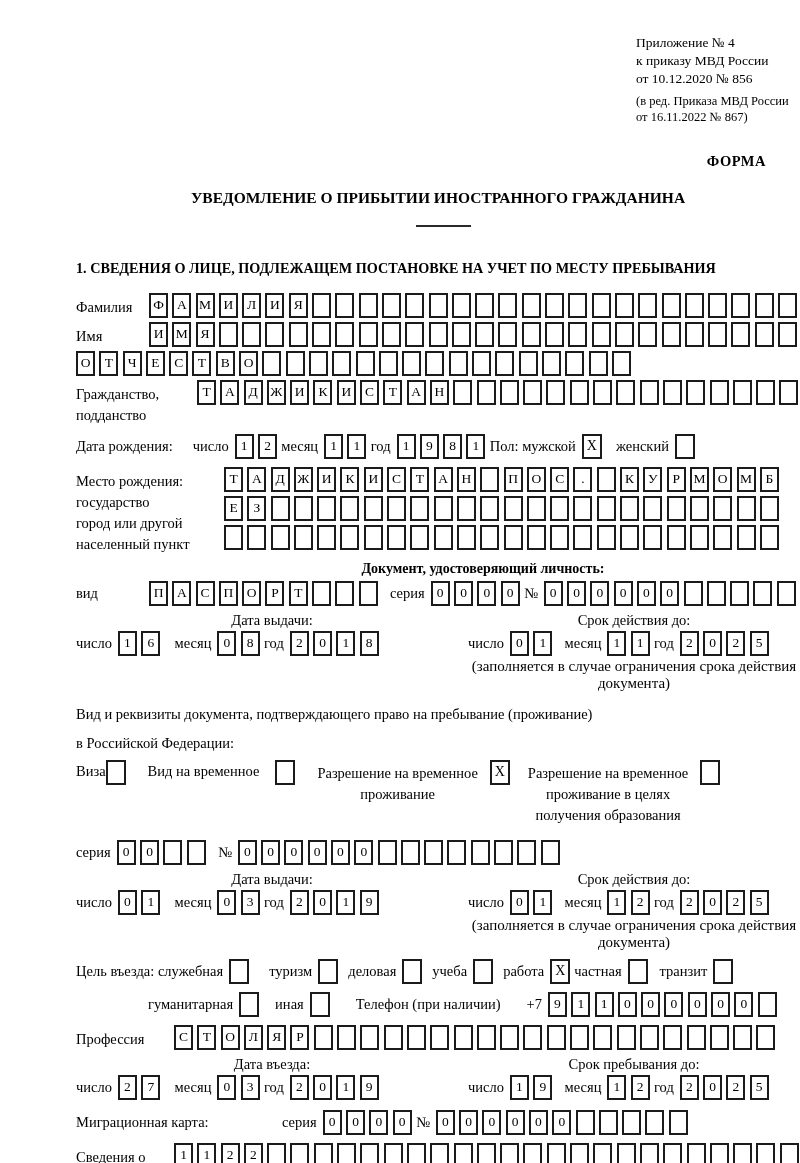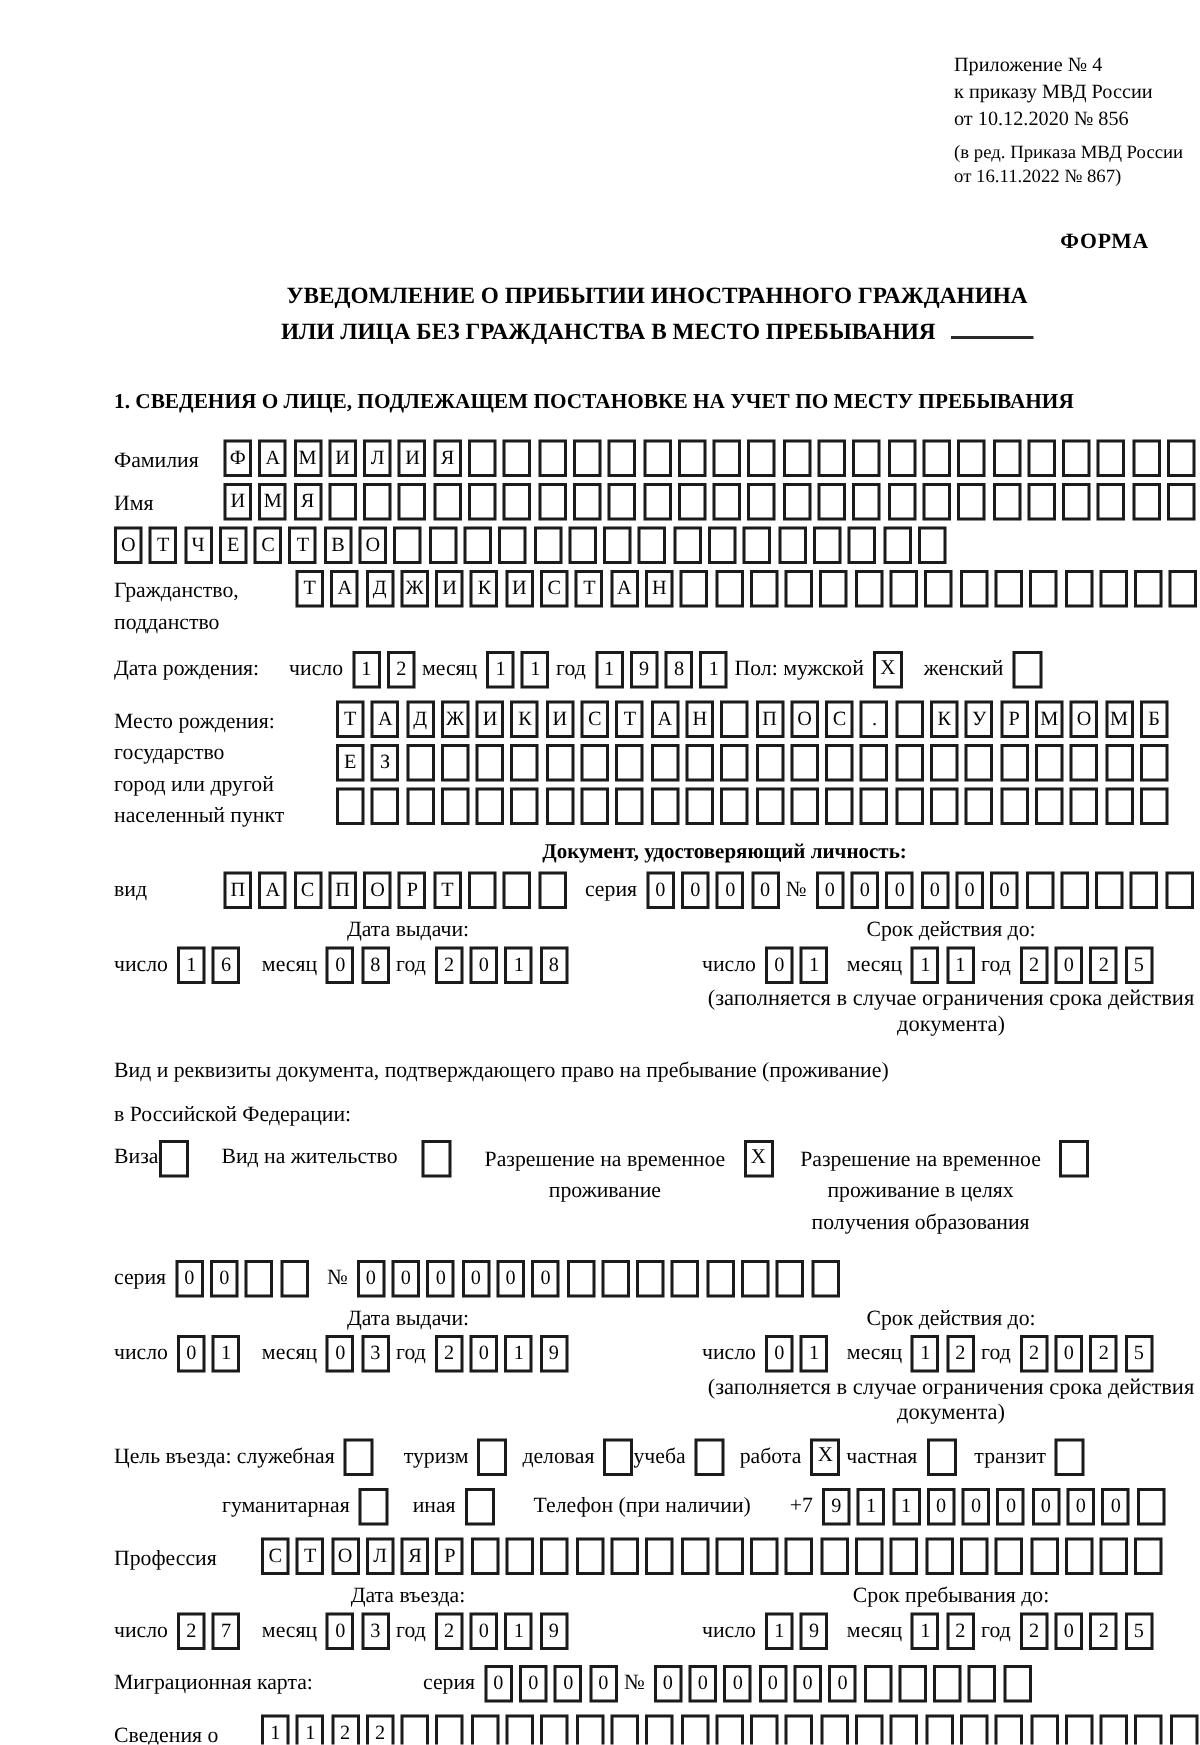--- a/index.html
+++ b/index.html
@@ -52,21 +52,21 @@
     <div>от 10.12.2020 № 856</div>
     <div class="small">
       <div>(в ред. Приказа МВД России</div>
       <div>от 16.11.2022 № 867)</div>
     </div>
   </div>
   <div class="forma">ФОРМА</div>
 
   <div class="title">
     <div>УВЕДОМЛЕНИЕ О ПРИБЫТИИ ИНОСТРАННОГО ГРАЖДАНИНА</div>
-    <div><span>ИЛИ ЛИЦА БЕЗ ГРАЖДАНСТВА В МЕСТО ПРЕБЫВАНИЯ</span><span class="blank"></span></div>
+    <div><span class="blank"></span></div>
   </div>
 
   <div class="sec">1. СВЕДЕНИЯ О ЛИЦЕ, ПОДЛЕЖАЩЕМ ПОСТАНОВКЕ НА УЧЕТ ПО МЕСТУ ПРЕБЫВАНИЯ</div>
 
   <div class="row">
     <div class="lbl w73">Фамилия</div>
     <div class="cells">
         <span class="cell">Ф</span>
         <span class="cell">А</span>
         <span class="cell">М</span>
@@ -398,21 +398,21 @@
     </div>
   </div>
 
   <div class="lbl" style="margin-top:8px;">Вид и реквизиты документа, подтверждающего право на пребывание (проживание)</div>
   <div class="lbl" style="margin-top:4px;">в Российской Федерации:</div>
 
   <div class="vband">
     <span class="vlbl">Виза</span>
     <span class="box"></span>
     <span style="width:22px;"></span>
-    <span class="vlbl">Вид на жительство</span>
+    <span class="vlbl">Вид на временное</span>
     <span class="box" style="margin-left:16px;"></span>
     <span style="width:22px;"></span>
     <div class="vmulti">
       <div>Разрешение на временное</div>
       <div>проживание</div>
     </div>
     <span class="box" style="margin-left:12px;">X</span>
     <span style="width:18px;"></span>
     <div class="vmulti">
       <div>Разрешение на временное</div>
@@ -497,21 +497,21 @@
     </div>
   </div>
 
   <div class="prow">
     <span class="plbl">Цель въезда: служебная</span>
     <span class="box"></span>
     <span class="plbl" style="margin-left:20px;">туризм</span>
     <span class="box"></span>
     <span class="plbl" style="margin-left:10px;">деловая</span>
     <span class="box"></span>
-    <span class="plbl" style="margin-left:0;">учеба</span>
+    <span class="plbl" style="margin-left:10px;">учеба</span>
     <span class="box"></span>
     <span class="plbl" style="margin-left:10px;">работа</span>
     <span class="box">X</span>
     <span class="plbl" style="margin-left:4px;text-align:center;">частная</span>
     <span class="box"></span>
     <span class="plbl" style="margin-left:12px;">транзит</span>
     <span class="box"></span>
   </div>
 
   <div class="prow" style="margin-left:72px;">

